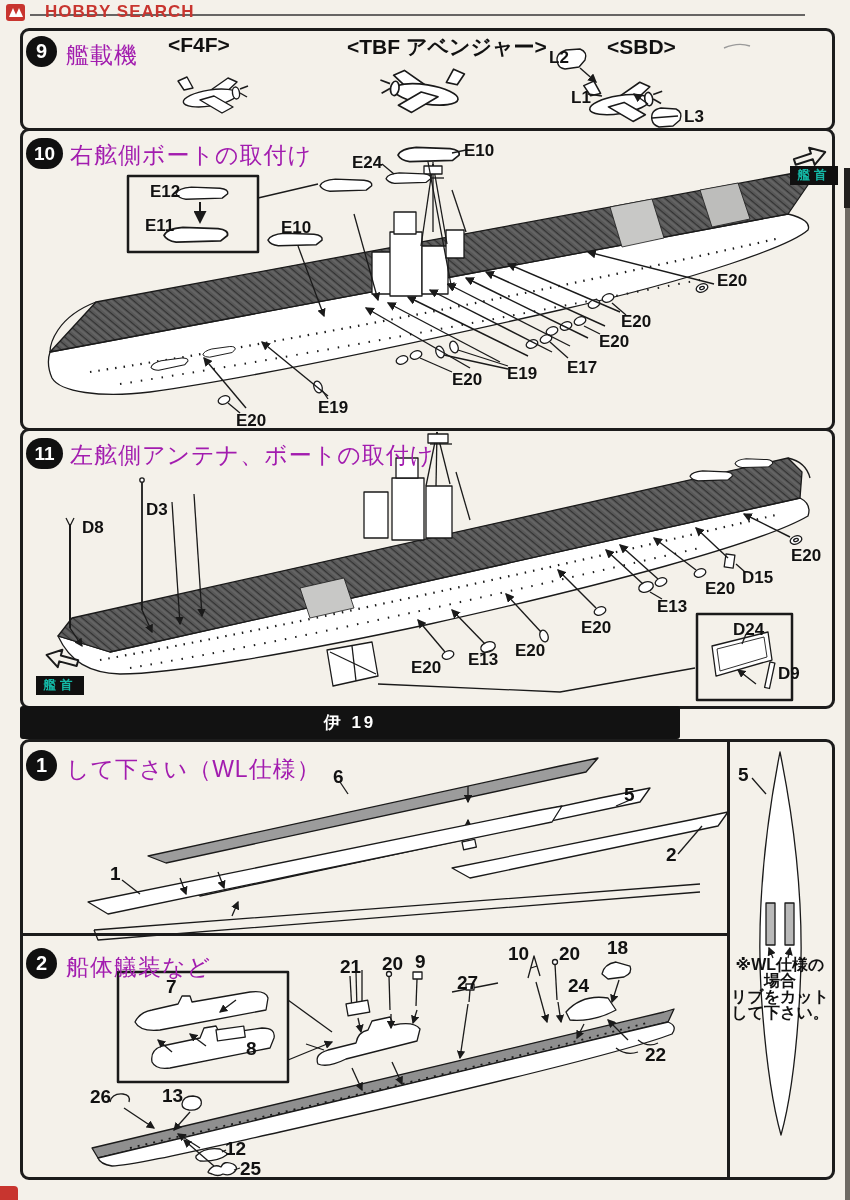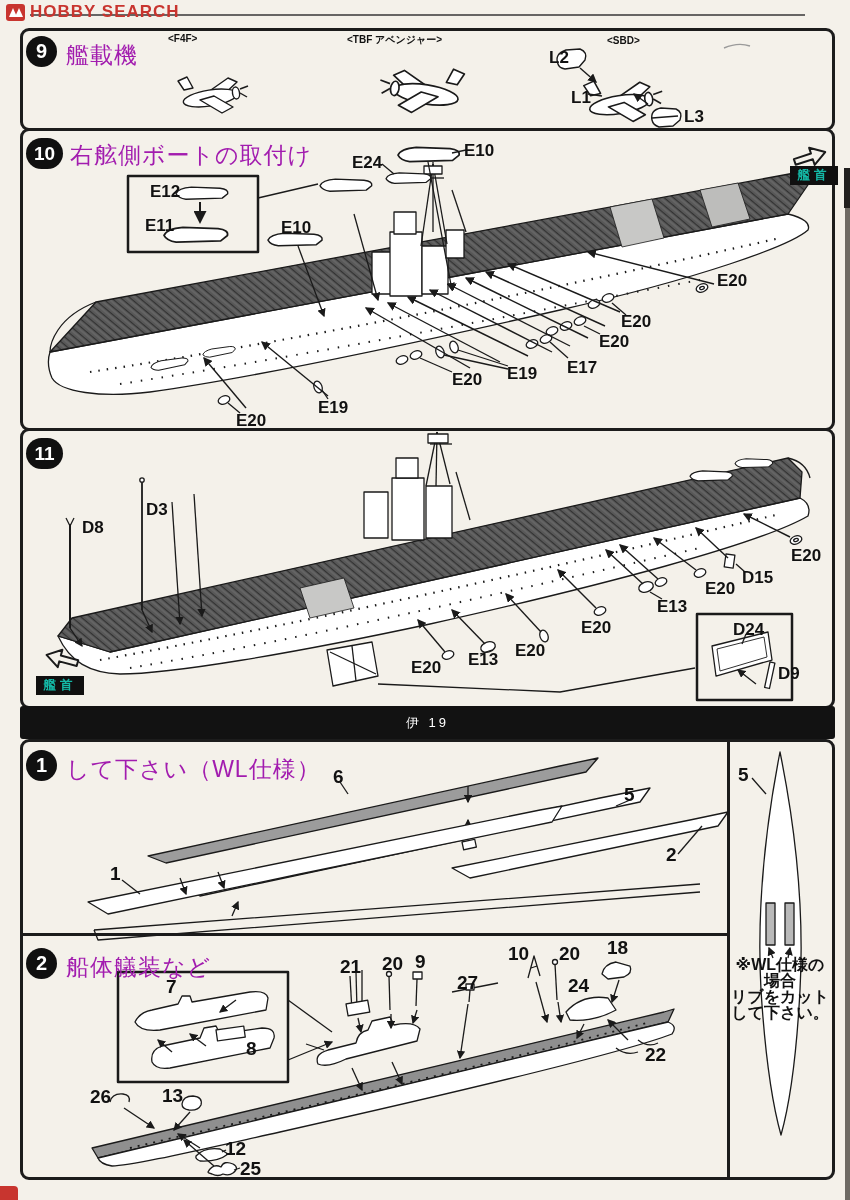--- a/index.html
+++ b/index.html
@@ -8,37 +8,37 @@
   .page *{box-sizing:border-box;}
   
   .sec{position:absolute;border:3px solid #1c1c1c;border-radius:9px;background:transparent;}
   #sec9 {left:20px;top:28px;width:815px;height:103px;}
   #sec10{left:20px;top:128px;width:815px;height:303px;}
   #sec11{left:20px;top:428px;width:815px;height:281px;}
   #secB {left:20px;top:739px;width:815px;height:441px;}
   .hdiv{position:absolute;left:23px;top:933px;width:707px;height:3px;background:#1c1c1c;}
   .vdiv{position:absolute;left:727px;top:742px;width:3px;height:435px;background:#1c1c1c;}
   
-  .banner{position:absolute;left:20px;top:706px;width:815px;height:33px;background:#121212;
+  .banner{position:absolute;left:20px;top:706px;width:660px;height:33px;background:#121212;
           border-radius:3px;display:flex;align-items:center;justify-content:center;
-          color:#fff;font-size:13px;font-weight:400;letter-spacing:3px;}
+          color:#fff;font-size:17px;font-weight:700;letter-spacing:3px;}
   
   .bdg{position:absolute;background:#101010;color:#fff;font-weight:800;border-radius:50%;
        display:flex;align-items:center;justify-content:center;font-size:20px;}
   .b30{width:31px;height:31px;} .b34{width:37px;height:31px;border-radius:16px;font-size:19px;}
   .ttl{position:absolute;font-size:23px;font-weight:400;letter-spacing:1px;color:#a21caf;white-space:nowrap;}
   
   .pl{position:absolute;font-size:17px;font-weight:700;color:#111;white-space:nowrap;}
   .pln{position:absolute;font-size:19px;font-weight:700;color:#111;white-space:nowrap;}
-  .al{position:absolute;font-size:10px;font-weight:700;color:#111;white-space:nowrap;}
+  .al{position:absolute;font-size:21px;font-weight:700;color:#111;white-space:nowrap;}
   
   .bow{position:absolute;width:48px;height:19px;background:#101010;color:#14b8a6;
        display:flex;align-items:center;justify-content:center;font-size:12.5px;font-weight:700;letter-spacing:4px;}
   
-  .logo{position:absolute;left:6px;top:2px;display:flex;align-items:center;gap:5px;z-index:6;}
+  .logo{position:absolute;left:6px;top:2px;display:flex;align-items:center;gap:20px;z-index:6;}
   .logo-ic{width:19px;height:17px;background:#c8352f;border-radius:3px;position:relative;}
   .logo-ic:before{content:"";position:absolute;left:3px;top:4px;width:0;height:0;
       border-left:4px solid transparent;border-right:4px solid transparent;border-bottom:9px solid #fff;}
   .logo-ic:after{content:"";position:absolute;left:9px;top:4px;width:0;height:0;
       border-left:4px solid transparent;border-right:4px solid transparent;border-bottom:9px solid #fff;}
   .logo-tx{font-size:17px;font-weight:800;letter-spacing:1px;color:#c8352f;}
   .strike{position:absolute;left:30px;top:14px;width:775px;height:2px;background:#4c4c4c;opacity:.85;z-index:5;}
   .redcorner{position:absolute;left:0px;top:1186px;width:18px;height:14px;background:#c8352f;border-radius:0 4px 0 0;}
   
   .scan1{position:absolute;left:845px;top:168px;width:5px;height:1032px;background:#6e6a64;}
@@ -378,20 +378,21 @@
     <div class="pl" style="left:621px;top:312px;">E20</div>
     <div class="pl" style="left:599px;top:332px;">E20</div>
     <div class="pl" style="left:567px;top:358px;">E17</div>
     <div class="pl" style="left:507px;top:364px;">E19</div>
     <div class="pl" style="left:452px;top:370px;">E20</div>
     <div class="pl" style="left:318px;top:398px;">E19</div>
     <div class="pl" style="left:236px;top:411px;">E20</div>
     <div class="bow" style="left:790px;top:166px;">艦首</div>
 
     <div class="bdg b34" style="left:26px;top:438px;">11</div>
+    <div class="ttl" style="left:70px;top:440px;">左舷側アンテナ、ボートの取付け</div>
     <div class="pl" style="left:146px;top:500px;">D3</div>
     <div class="pl" style="left:82px;top:518px;">D8</div>
     <div class="pl" style="left:791px;top:546px;">E20</div>
     <div class="pl" style="left:742px;top:568px;">D15</div>
     <div class="pl" style="left:705px;top:579px;">E20</div>
     <div class="pl" style="left:657px;top:597px;">E13</div>
     <div class="pl" style="left:581px;top:618px;">E20</div>
     <div class="pl" style="left:515px;top:641px;">E20</div>
     <div class="pl" style="left:468px;top:650px;">E13</div>
     <div class="pl" style="left:411px;top:658px;">E20</div>

